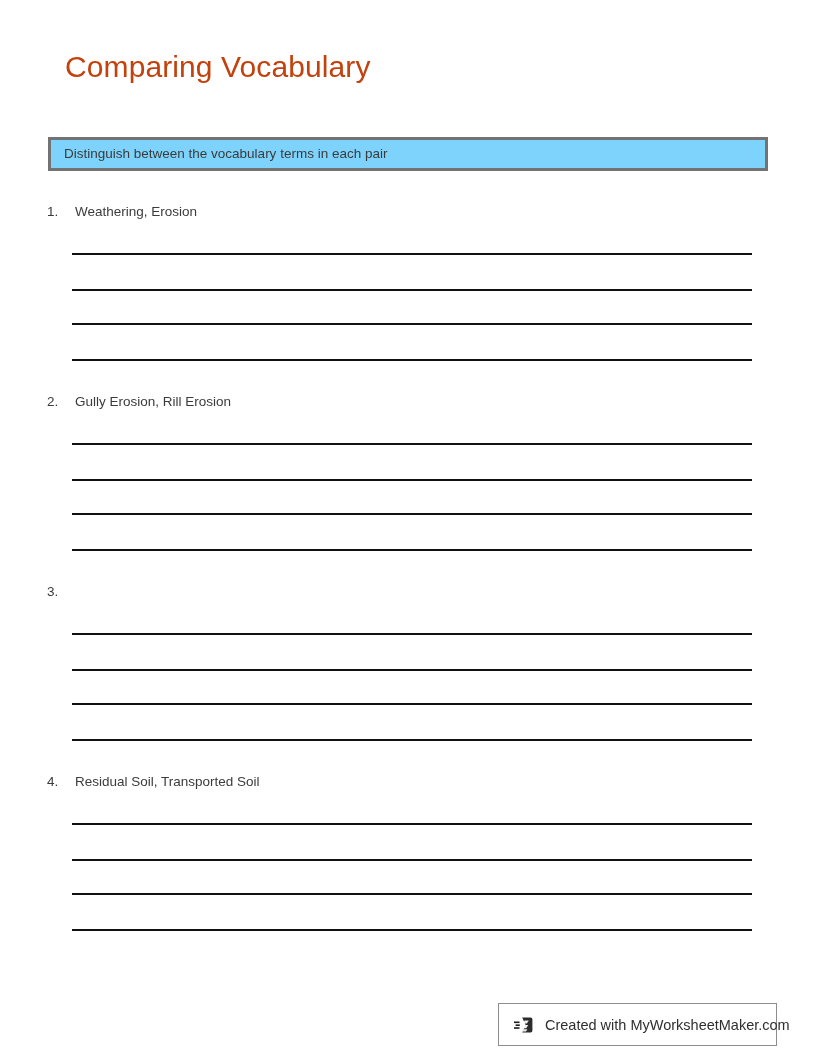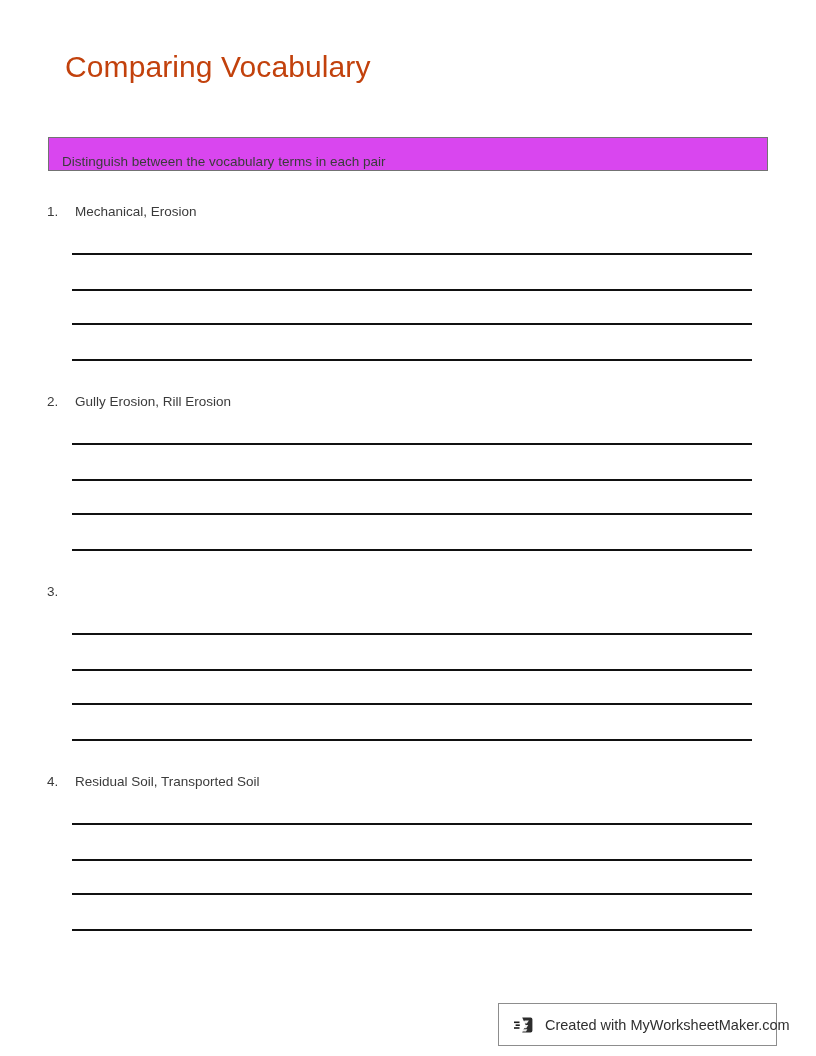--- a/index.html
+++ b/index.html
@@ -37,24 +37,24 @@
   }
 
   
   .instruction-box {
     position: absolute;
     left: 48px;
     top: 137px;
     width: 720px;
     height: 34px;
     box-sizing: border-box;
-    border: 1px solid #737373;
-    background: #d946ef;
+    border: 3px solid #737373;
+    background: #7dd3fc;
     display: flex;
-    align-items: flex-end;
+    align-items: center;
   }
   .instruction-text {
     padding-left: 13px;
     font-size: 13.5px;
     font-weight: 400;
     color: #3b3b3b;
     line-height: 16px;
     white-space: nowrap;
   }
 
@@ -142,21 +142,21 @@
   <div class="worksheet-title">Comparing Vocabulary</div>
 
   <div class="instruction-box">
     <div class="instruction-text">Distinguish between the vocabulary terms in each pair</div>
   </div>
 
   <div class="items" id="items-container">
       <div class="item" style="top: 203px;">
         <div class="item-head">
           <span class="item-number">1.</span>
-          <span class="item-text">Mechanical, Erosion</span>
+          <span class="item-text">Weathering, Erosion</span>
         </div>
         <div class="answer-lines">
           <div class="answer-line" style="top: 50px;"></div>
           <div class="answer-line" style="top: 86px;"></div>
           <div class="answer-line" style="top: 120px;"></div>
           <div class="answer-line" style="top: 156px;"></div>
         </div>
       </div>
       <div class="item" style="top: 393px;">
         <div class="item-head">

